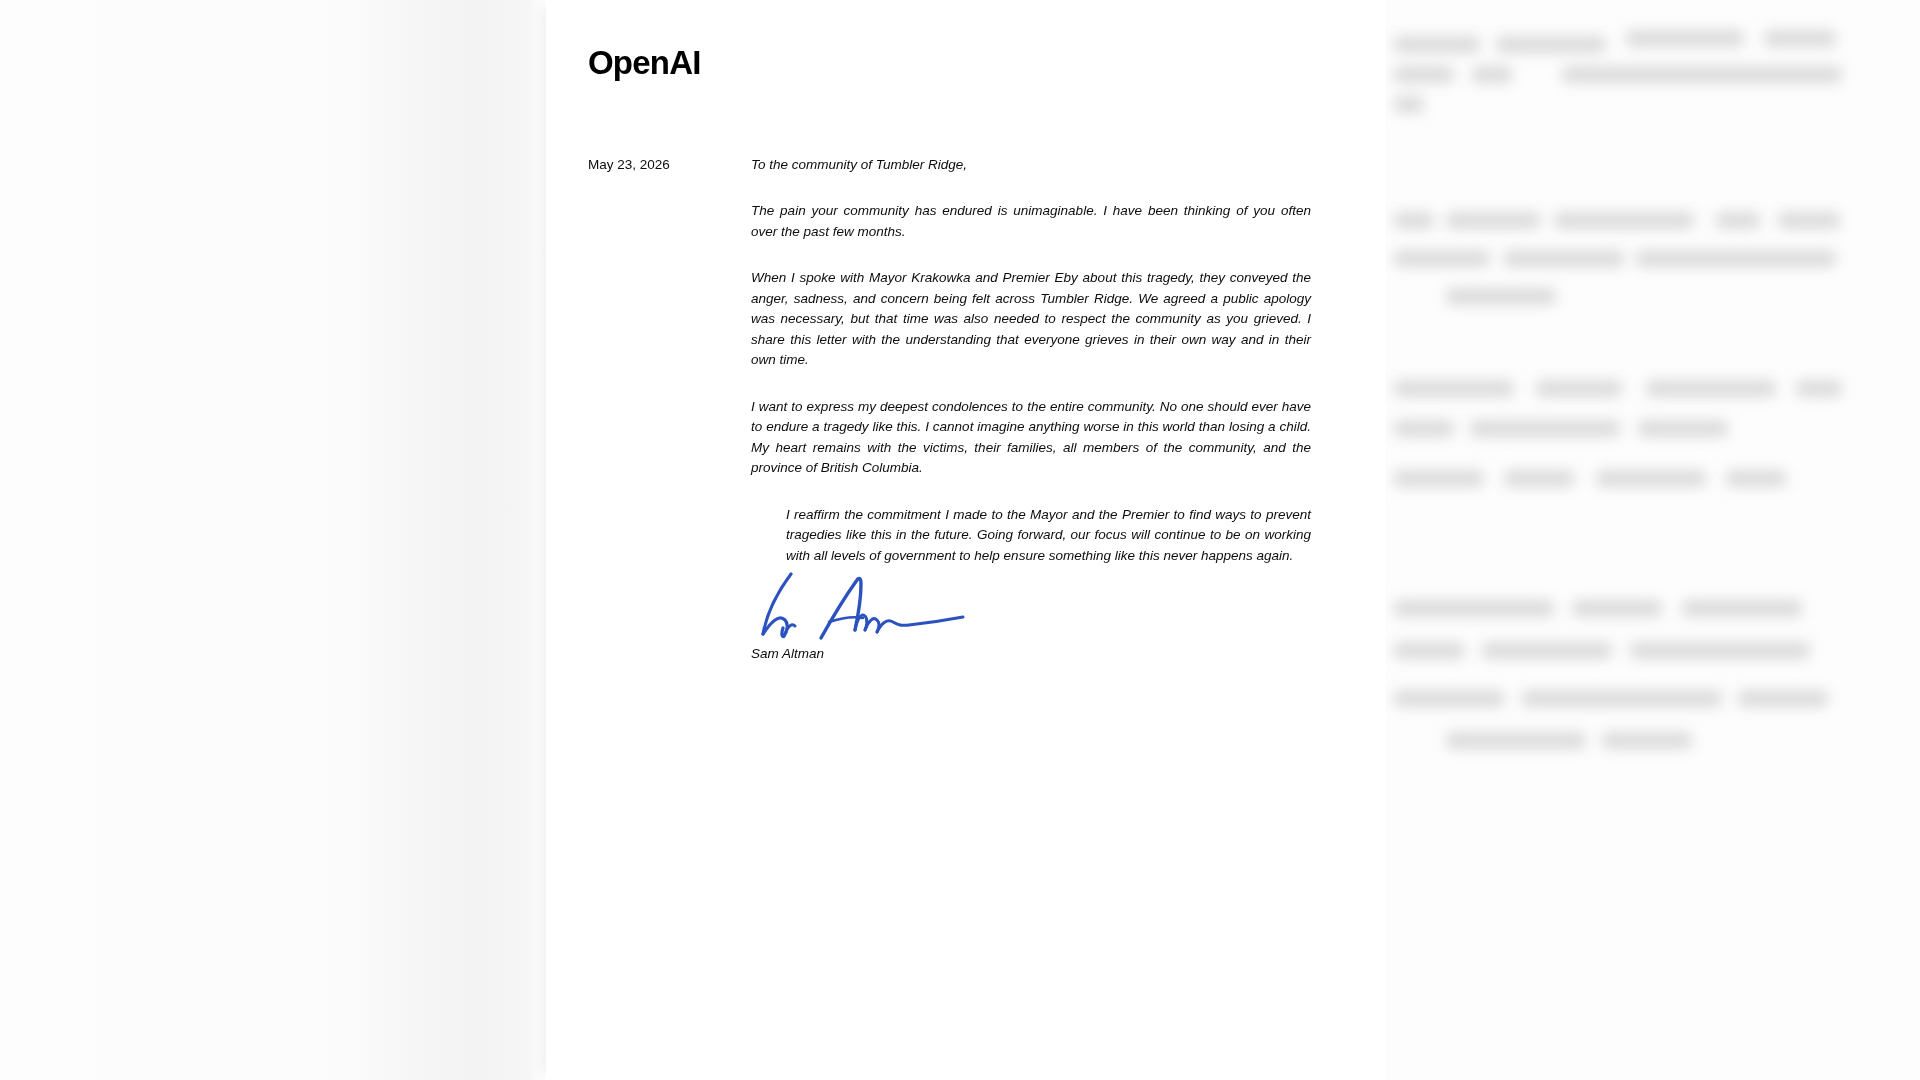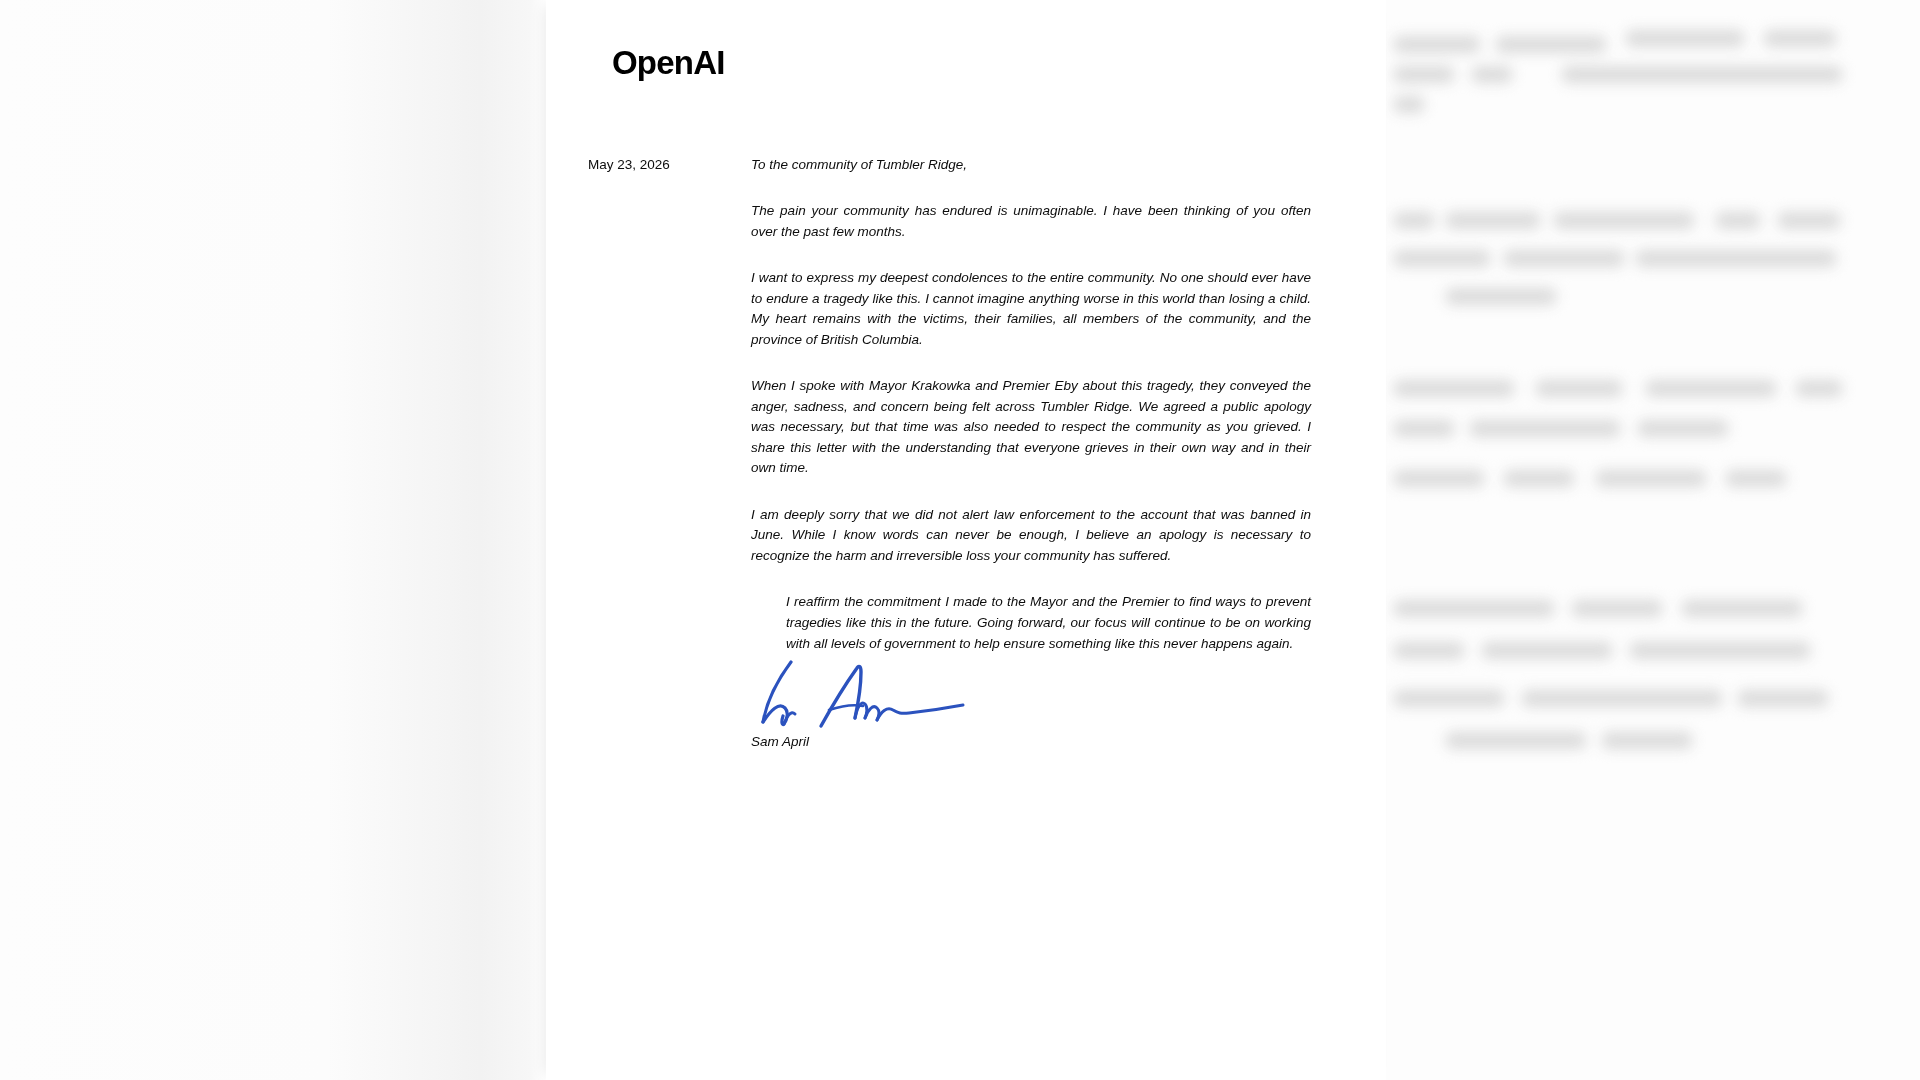--- a/index.html
+++ b/index.html
@@ -63,21 +63,20 @@
   }
 
   
   .letterhead {
     position: absolute;
     left: 42px;
     top: 34px;
     width: 760px;
     display: flex;
     align-items: flex-end;
-    margin-left: 24px;
   }
   .brand {
     font-family: "Liberation Sans", sans-serif;
     font-size: 33px;
     font-weight: 700;
     letter-spacing: -0.8px;
     color: #000000;
     line-height: 1;
     width: 215px;
     padding-top: 12px;
@@ -197,37 +196,36 @@
       <div class="brand">OpenAI</div>
     </div>
 
     <div class="date-col">May 23, 2026</div>
 
     <div class="letter-body">
 
       <p class="salutation">To the community of Tumbler Ridge,</p>
 
       <p class="para">The pain your community has endured is unimaginable. I have been thinking of you often over the past few months.</p>
+      <p class="para">When I spoke with Mayor Krakowka and Premier Eby about this tragedy, they conveyed the anger, sadness, and concern being felt across Tumbler Ridge. We agreed a public apology was necessary, but that time was also needed to respect the community as you grieved. I share this letter with the understanding that everyone grieves in their own way and in their own time.</p>
       <p class="para">I want to express my deepest condolences to the entire community. No one should ever have to endure a tragedy like this. I cannot imagine anything worse in this world than losing a child. My heart remains with the victims, their families, all members of the community, and the province of British Columbia.</p>
-      <p class="para">When I spoke with Mayor Krakowka and Premier Eby about this tragedy, they conveyed the anger, sadness, and concern being felt across Tumbler Ridge. We agreed a public apology was necessary, but that time was also needed to respect the community as you grieved. I share this letter with the understanding that everyone grieves in their own way and in their own time.</p>
-      <p class="para">I am deeply sorry that we did not alert law enforcement to the account that was banned in June.  While I know words can never be enough, I believe an apology is necessary to recognize the harm and irreversible loss your community has suffered.</p>
       <p class="para">I reaffirm the commitment I made to the Mayor and the Premier to find ways to prevent tragedies like this in the future. Going forward, our focus will continue to be on working with all levels of government to help ensure something like this never happens again.</p>
 
 
       <div class="signature">
         <svg width="260" height="74" viewBox="0 0 260 74" fill="none" xmlns="http://www.w3.org/2000/svg" aria-hidden="true">
           <g stroke="#2b52be" fill="none" stroke-linecap="round" stroke-linejoin="round">
             <path d="M12 66 C16 44, 28 22, 40 6" stroke-width="3.2"></path>
             <path d="M12 66 C20 54, 28 46, 34 52 C38 56, 36 64, 33 68 C31 70, 30 66, 32 60" stroke-width="3.2"></path>
             <path d="M33 68 C36 60, 40 54, 44 58" stroke-width="3"></path>
             <path d="M70 70 C80 52, 96 26, 106 12 C108 9, 110 10, 110 16 C110 30, 107 48, 104 62" stroke-width="3.4"></path>
             <path d="M78 54 C90 50, 102 48, 112 50" stroke-width="2.6"></path>
             <path d="M104 62 C106 52, 110 44, 114 48 C117 51, 116 58, 114 62" stroke-width="3"></path>
             <path d="M114 62 C117 54, 122 48, 126 52 C129 55, 128 60, 126 64" stroke-width="3"></path>
             <path d="M126 64 C130 56, 136 50, 142 54 C147 57, 150 58, 158 57 C176 55, 196 52, 212 49" stroke-width="3"></path>
           </g>
         </svg>
       </div>
 
-      <div class="signer-name">Sam April</div>
+      <div class="signer-name">Sam Altman</div>
     </div>
   </div>
 </div>
 
 </body></html>

